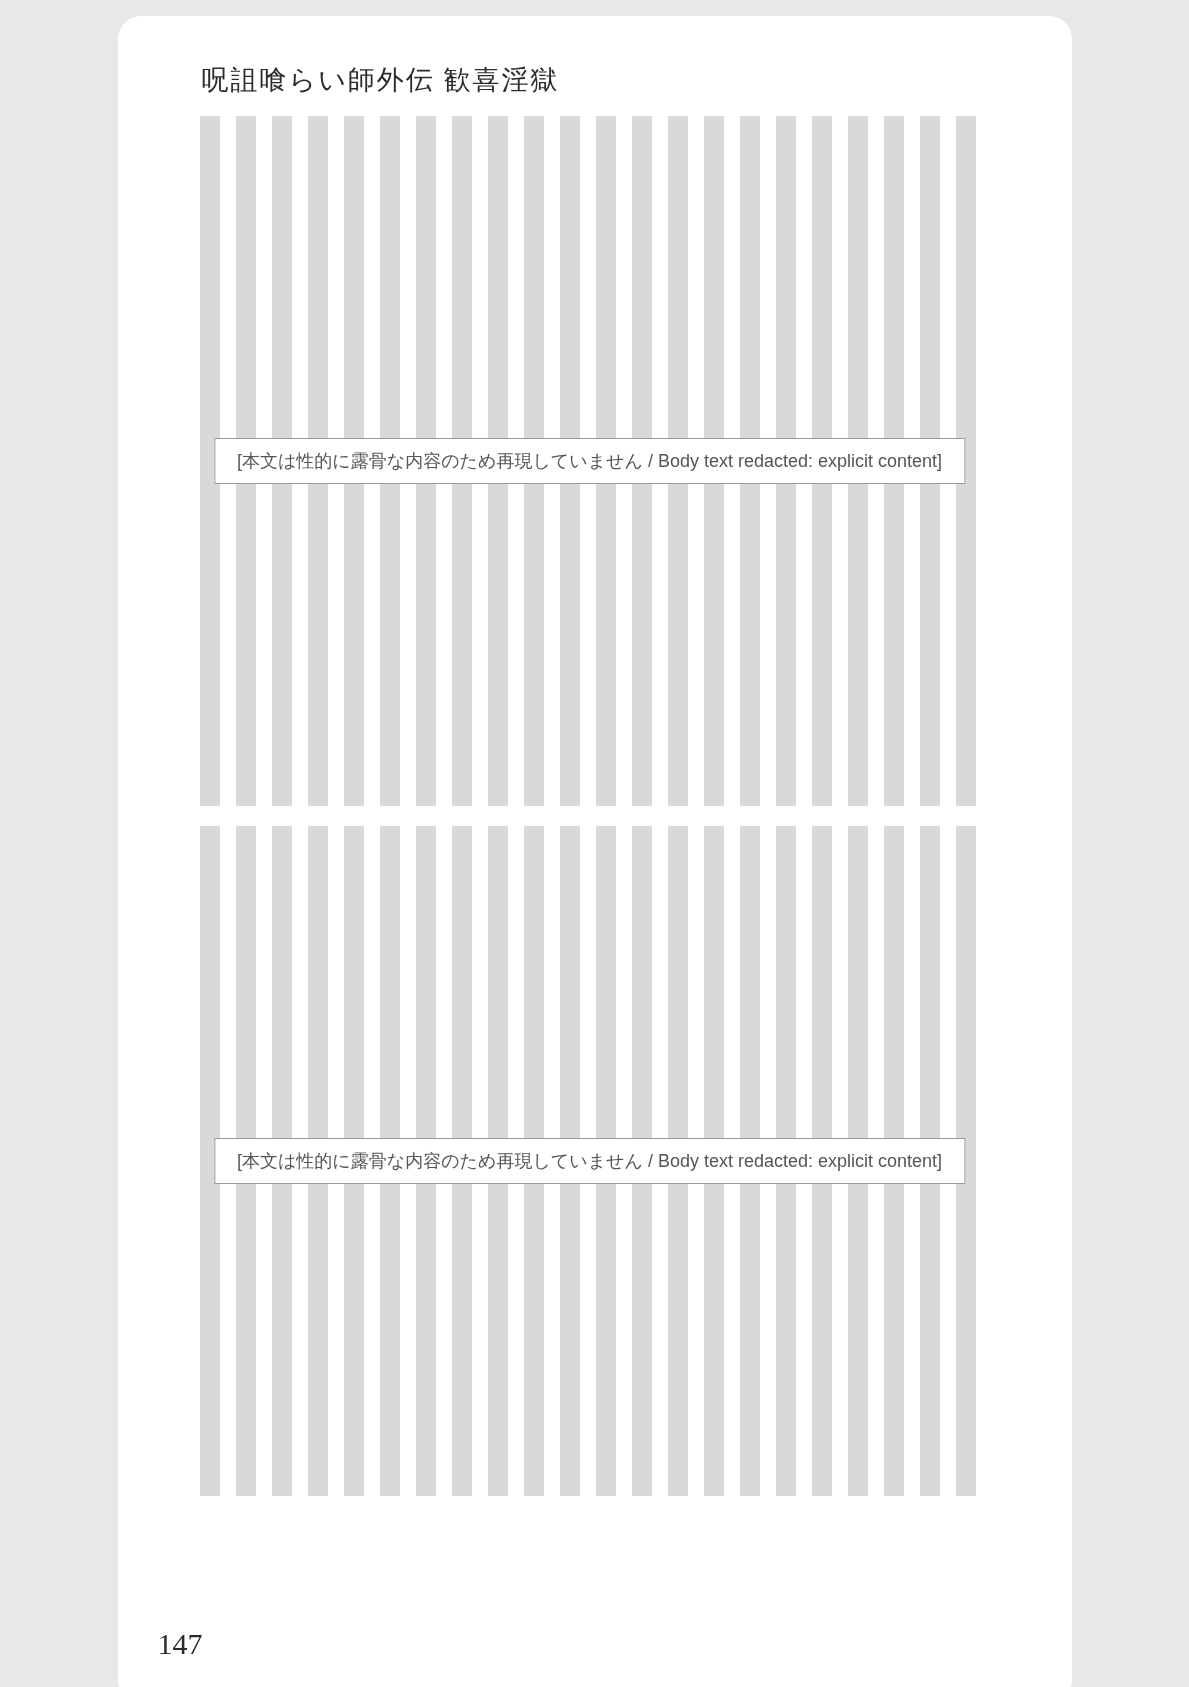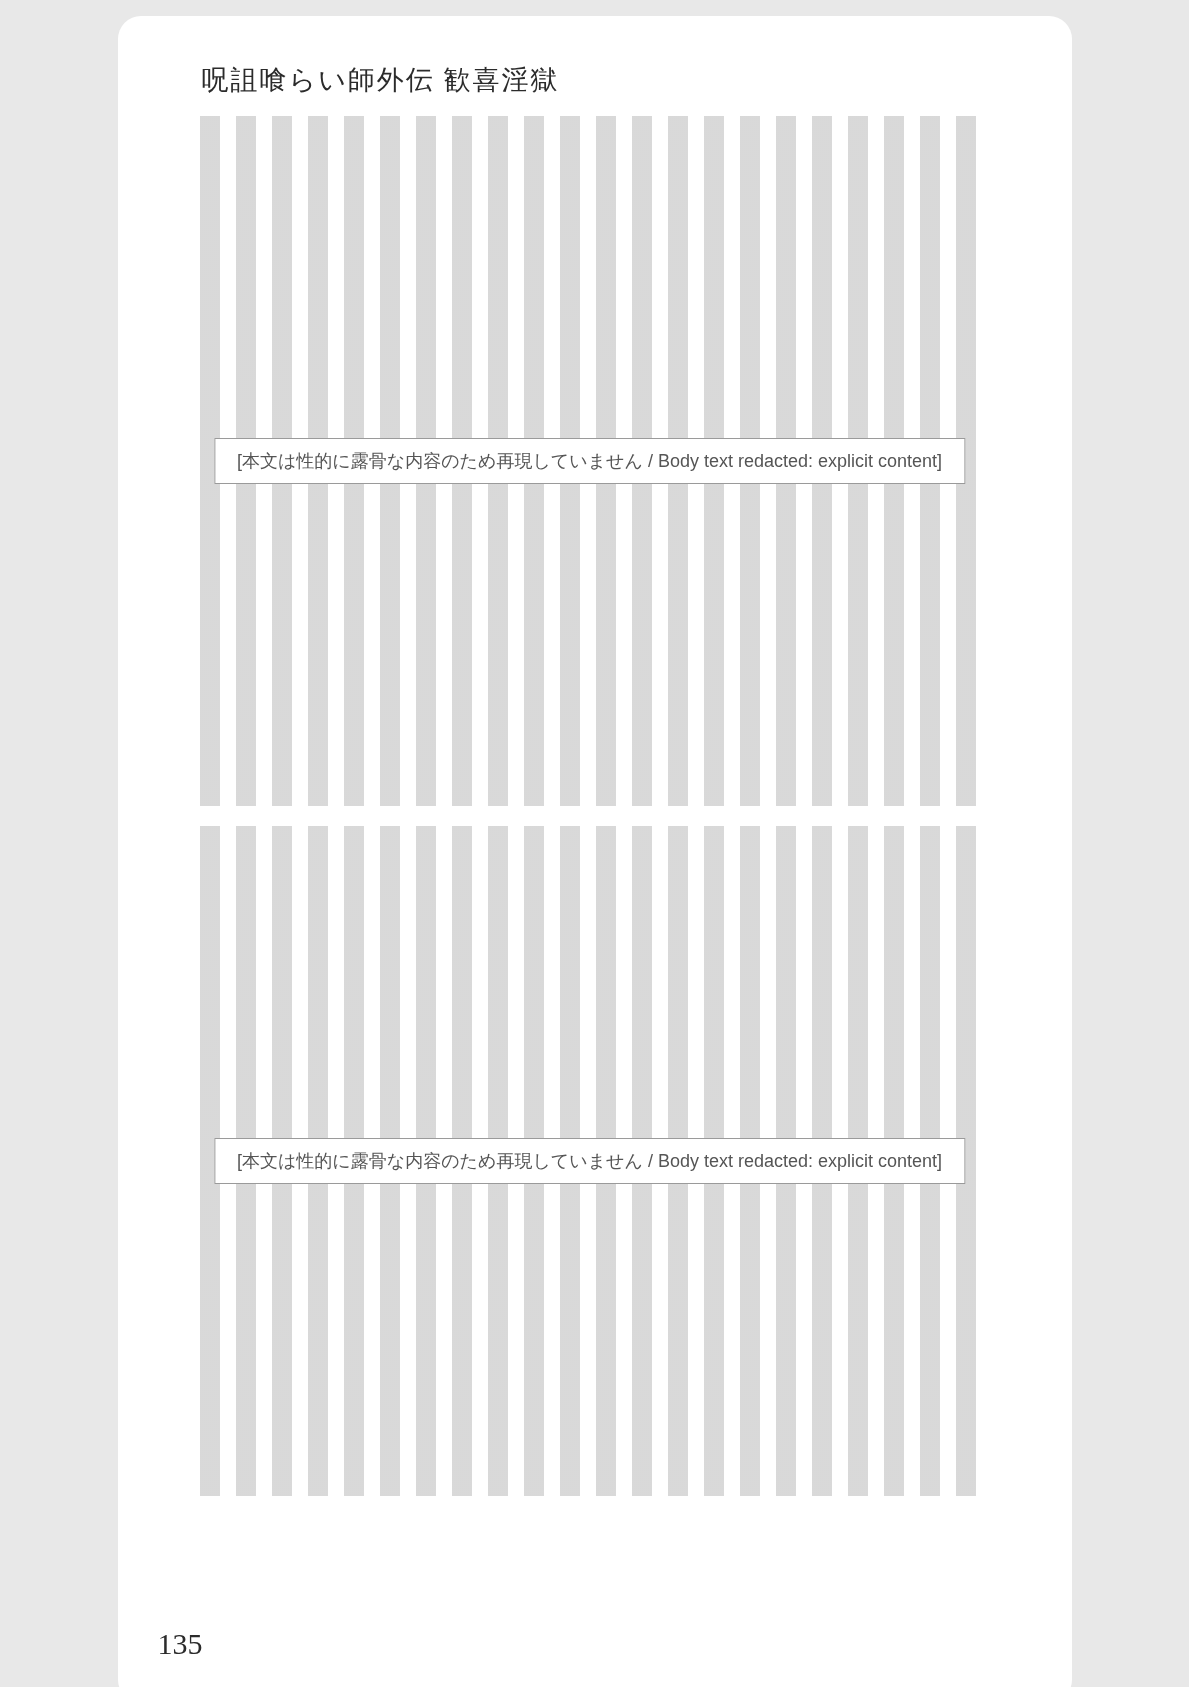--- a/index.html
+++ b/index.html
@@ -87,15 +87,15 @@
   <div class="text-block upper">
     <div class="redacted-columns"></div>
     <div class="redaction-notice">[本文は性的に露骨な内容のため再現していません / Body text redacted: explicit content]</div>
   </div>
 
   <div class="text-block lower">
     <div class="redacted-columns"></div>
     <div class="redaction-notice">[本文は性的に露骨な内容のため再現していません / Body text redacted: explicit content]</div>
   </div>
 
-  <div class="page-number">135</div>
+  <div class="page-number">147</div>
 
 </div>
 
 </body></html>

